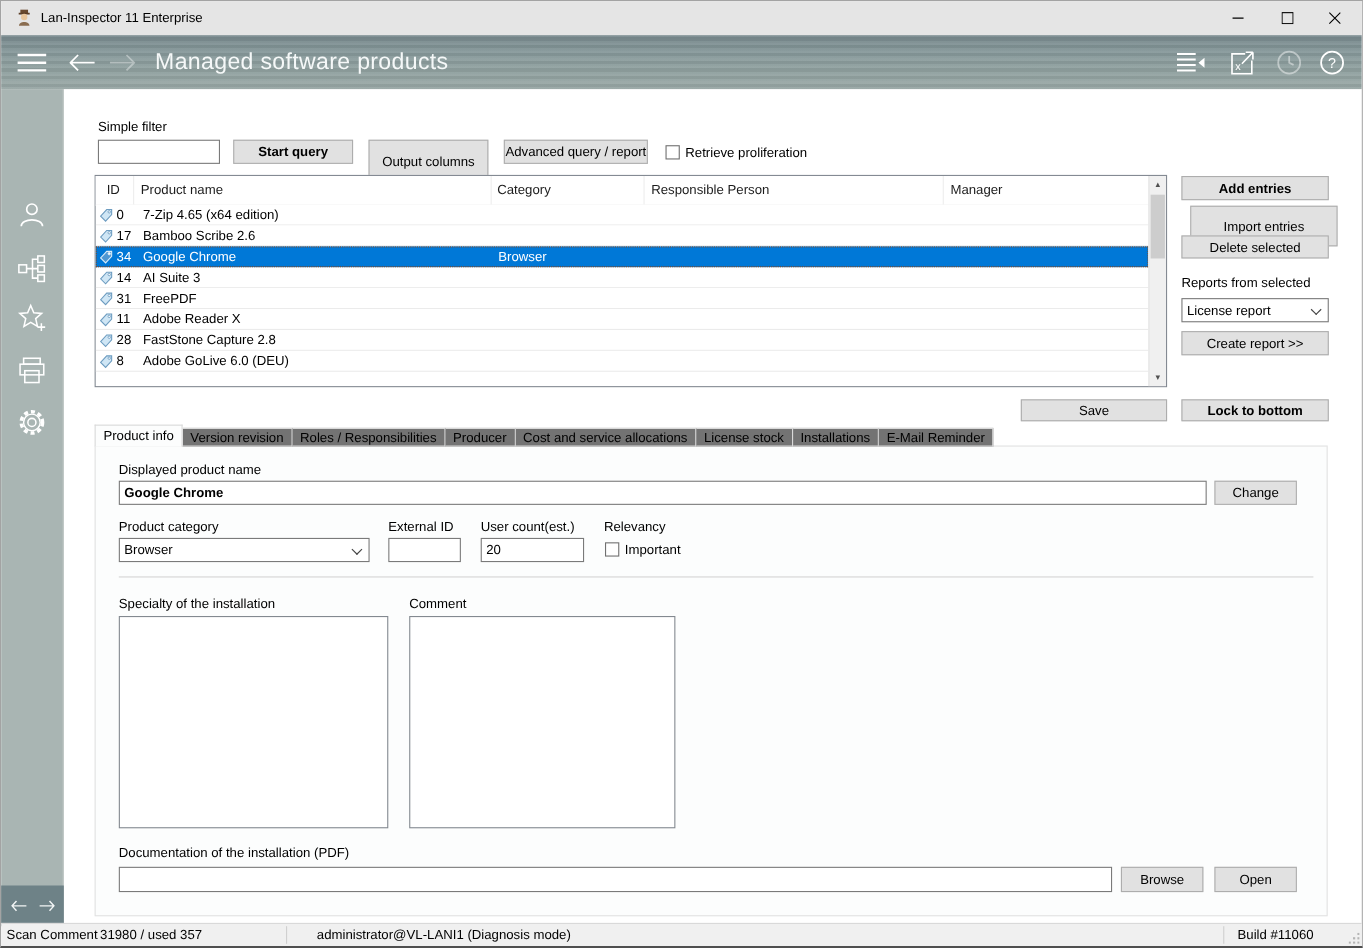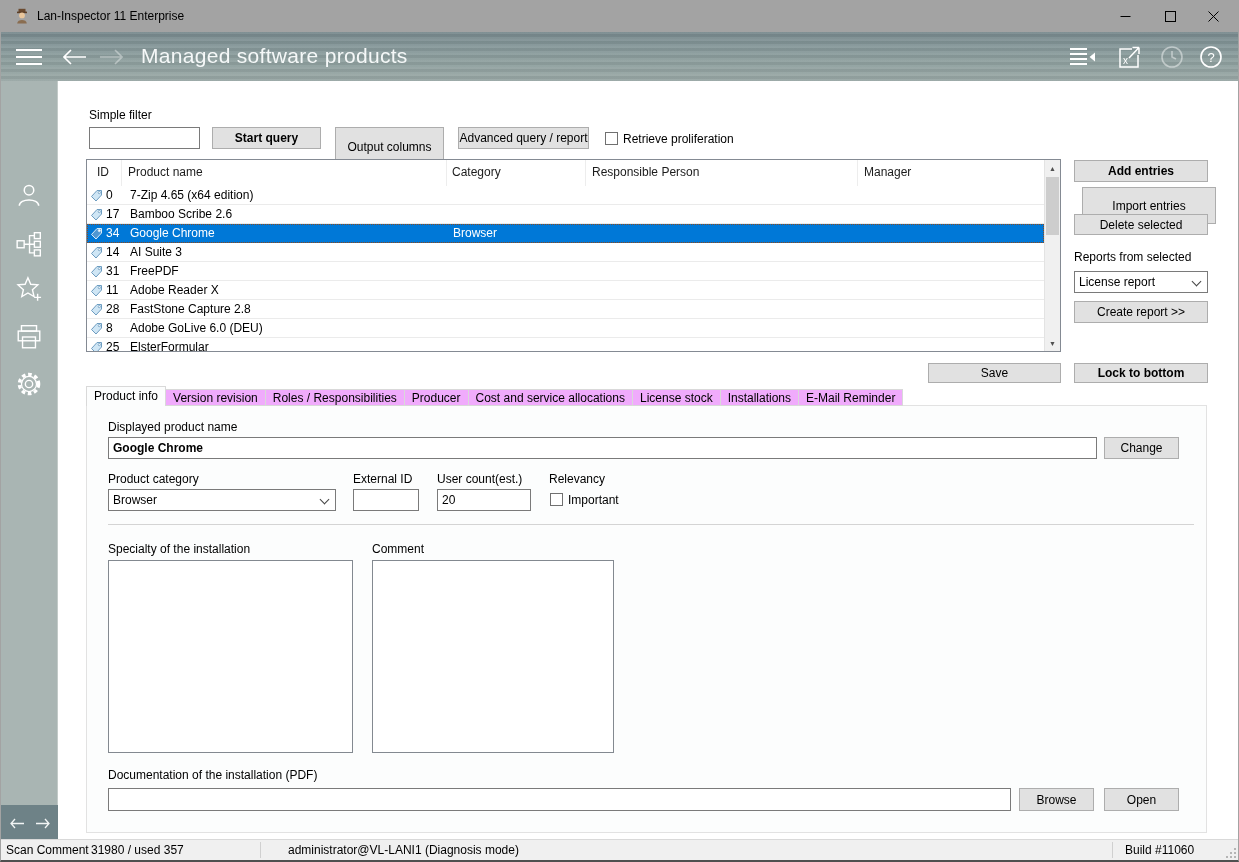--- a/index.html
+++ b/index.html
@@ -1,21 +1,21 @@
 <!DOCTYPE html>
 <html><head>
 <meta charset="utf-8">
 <style>
   html,body{margin:0;padding:0;}
   body{width:1239px;height:862px;font-family:"Liberation Sans","DejaVu Sans",sans-serif;font-size:12px;color:#000;background:#e9e9e9;}
   #window{position:relative;width:1239px;height:862px;box-sizing:border-box;background:#fff;
           border:1px solid #a3a3a3;border-bottom:2px solid #4f4f4f;overflow:hidden;}
 
   
-  .titlebar{position:absolute;left:0;top:0;right:0;height:48px;background:#a3a3a3;}
+  .titlebar{position:absolute;left:0;top:0;right:0;height:48px;background:#e5e5e5;}
   .app-icon{position:absolute;left:13px;top:7px;width:16px;height:16px;}
   .title-text{position:absolute;left:36px;top:8px;font-size:12px;white-space:nowrap;}
   .win-btn{position:absolute;top:0;width:45px;height:30px;display:flex;align-items:center;justify-content:center;}
   .win-min{right:90px}.win-max{right:45px}.win-close{right:2px}
 
   
   .header{position:absolute;left:0;top:31px;right:0;height:49px;
           background:linear-gradient(180deg,#78898d 0%,#86989a 30%,#8fa09f 60%,#9aa8a6 100%);}
   .header::after{content:'';position:absolute;inset:0;pointer-events:none;
           background:repeating-linear-gradient(180deg,rgba(255,255,255,.06) 0 2px,rgba(0,0,0,.05) 2px 5px,rgba(255,255,255,.03) 5px 7px);}
@@ -60,21 +60,21 @@
   .r-id{flex:0 0 24px;padding-left:2px;}
   .r-name{flex:0 0 323px;overflow:hidden;}
   .r-cat{flex:1;overflow:hidden;}
   .vscroll{position:absolute;right:0;top:0;bottom:0;width:16px;background:#f0f0f0;border-left:1px solid #e3e3e3;box-sizing:border-box;}
   .sb-arrow{position:absolute;left:0;width:15px;height:16px;display:flex;align-items:center;justify-content:center;font-size:7px;color:#505050;}
   .sb-up{top:0;}.sb-down{bottom:0;}
   .sb-thumb{position:absolute;left:1px;width:13px;top:17px;height:58px;background:#cdcdcd;}
 
   
   .tabstrip{position:absolute;left:85px;top:387px;width:1121px;height:18px;display:flex;align-items:flex-end;z-index:3;}
-  .tab{height:17px;line-height:16px;padding:0 7px;background:#f0abfc;border:1px solid #d9d9d9;border-left:none;box-sizing:border-box;white-space:nowrap;}
+  .tab{height:17px;line-height:16px;padding:0 7px;background:#737373;border:1px solid #d9d9d9;border-left:none;box-sizing:border-box;white-space:nowrap;}
   .tab:first-child{border-left:1px solid #d9d9d9;}
   .tab.active{background:#fcfdfd;height:20px;line-height:19px;border-bottom:none;position:relative;z-index:4;border-left:1px solid #d9d9d9;}
   .tabpanel{position:absolute;left:85px;top:404px;width:1121px;height:428px;background:#fcfdfd;border:1px solid #e2e2e2;box-sizing:border-box;}
 
   
   .statusbar{position:absolute;left:0;right:0;bottom:0;height:21px;background:#f0f0f0;border-top:1px solid #d9d9d9;box-sizing:border-box;}
   .sb-item{position:absolute;top:3px;white-space:nowrap;}
   .sdiv{position:absolute;top:2px;bottom:2px;width:1px;background:#d0d0d0;}
   .grip{position:absolute;right:2px;bottom:2px;}
 
@@ -303,31 +303,20 @@
         </div>
         <div class="trow">
           <span class="r-icon">
             <svg width="13" height="13" viewBox="0 0 13 13">
               <path d="M1.5 7.5 L7 1.5 L11.5 1.5 L11.5 6 L6 12 Z" fill="#cfe6f5" stroke="#6d9cc0" stroke-width="1"></path>
               <circle cx="9.3" cy="3.6" r="1.1" fill="#fff" stroke="#6d9cc0" stroke-width="0.8"></circle>
             </svg>
           </span>
           <span class="r-id">8</span>
           <span class="r-name">Adobe GoLive 6.0 (DEU)</span>
-          <span class="r-cat"></span>
-        </div>
-        <div class="trow">
-          <span class="r-icon">
-            <svg width="13" height="13" viewBox="0 0 13 13">
-              <path d="M1.5 7.5 L7 1.5 L11.5 1.5 L11.5 6 L6 12 Z" fill="#cfe6f5" stroke="#6d9cc0" stroke-width="1"></path>
-              <circle cx="9.3" cy="3.6" r="1.1" fill="#fff" stroke="#6d9cc0" stroke-width="0.8"></circle>
-            </svg>
-          </span>
-          <span class="r-id">25</span>
-          <span class="r-name">ElsterFormular</span>
           <span class="r-cat"></span>
         </div>
       </div>
     <div class="vscroll">
       <div class="sb-arrow sb-up">▲</div>
       <div class="sb-thumb"></div>
       <div class="sb-arrow sb-down">▼</div>
     </div>
   </div>
 

